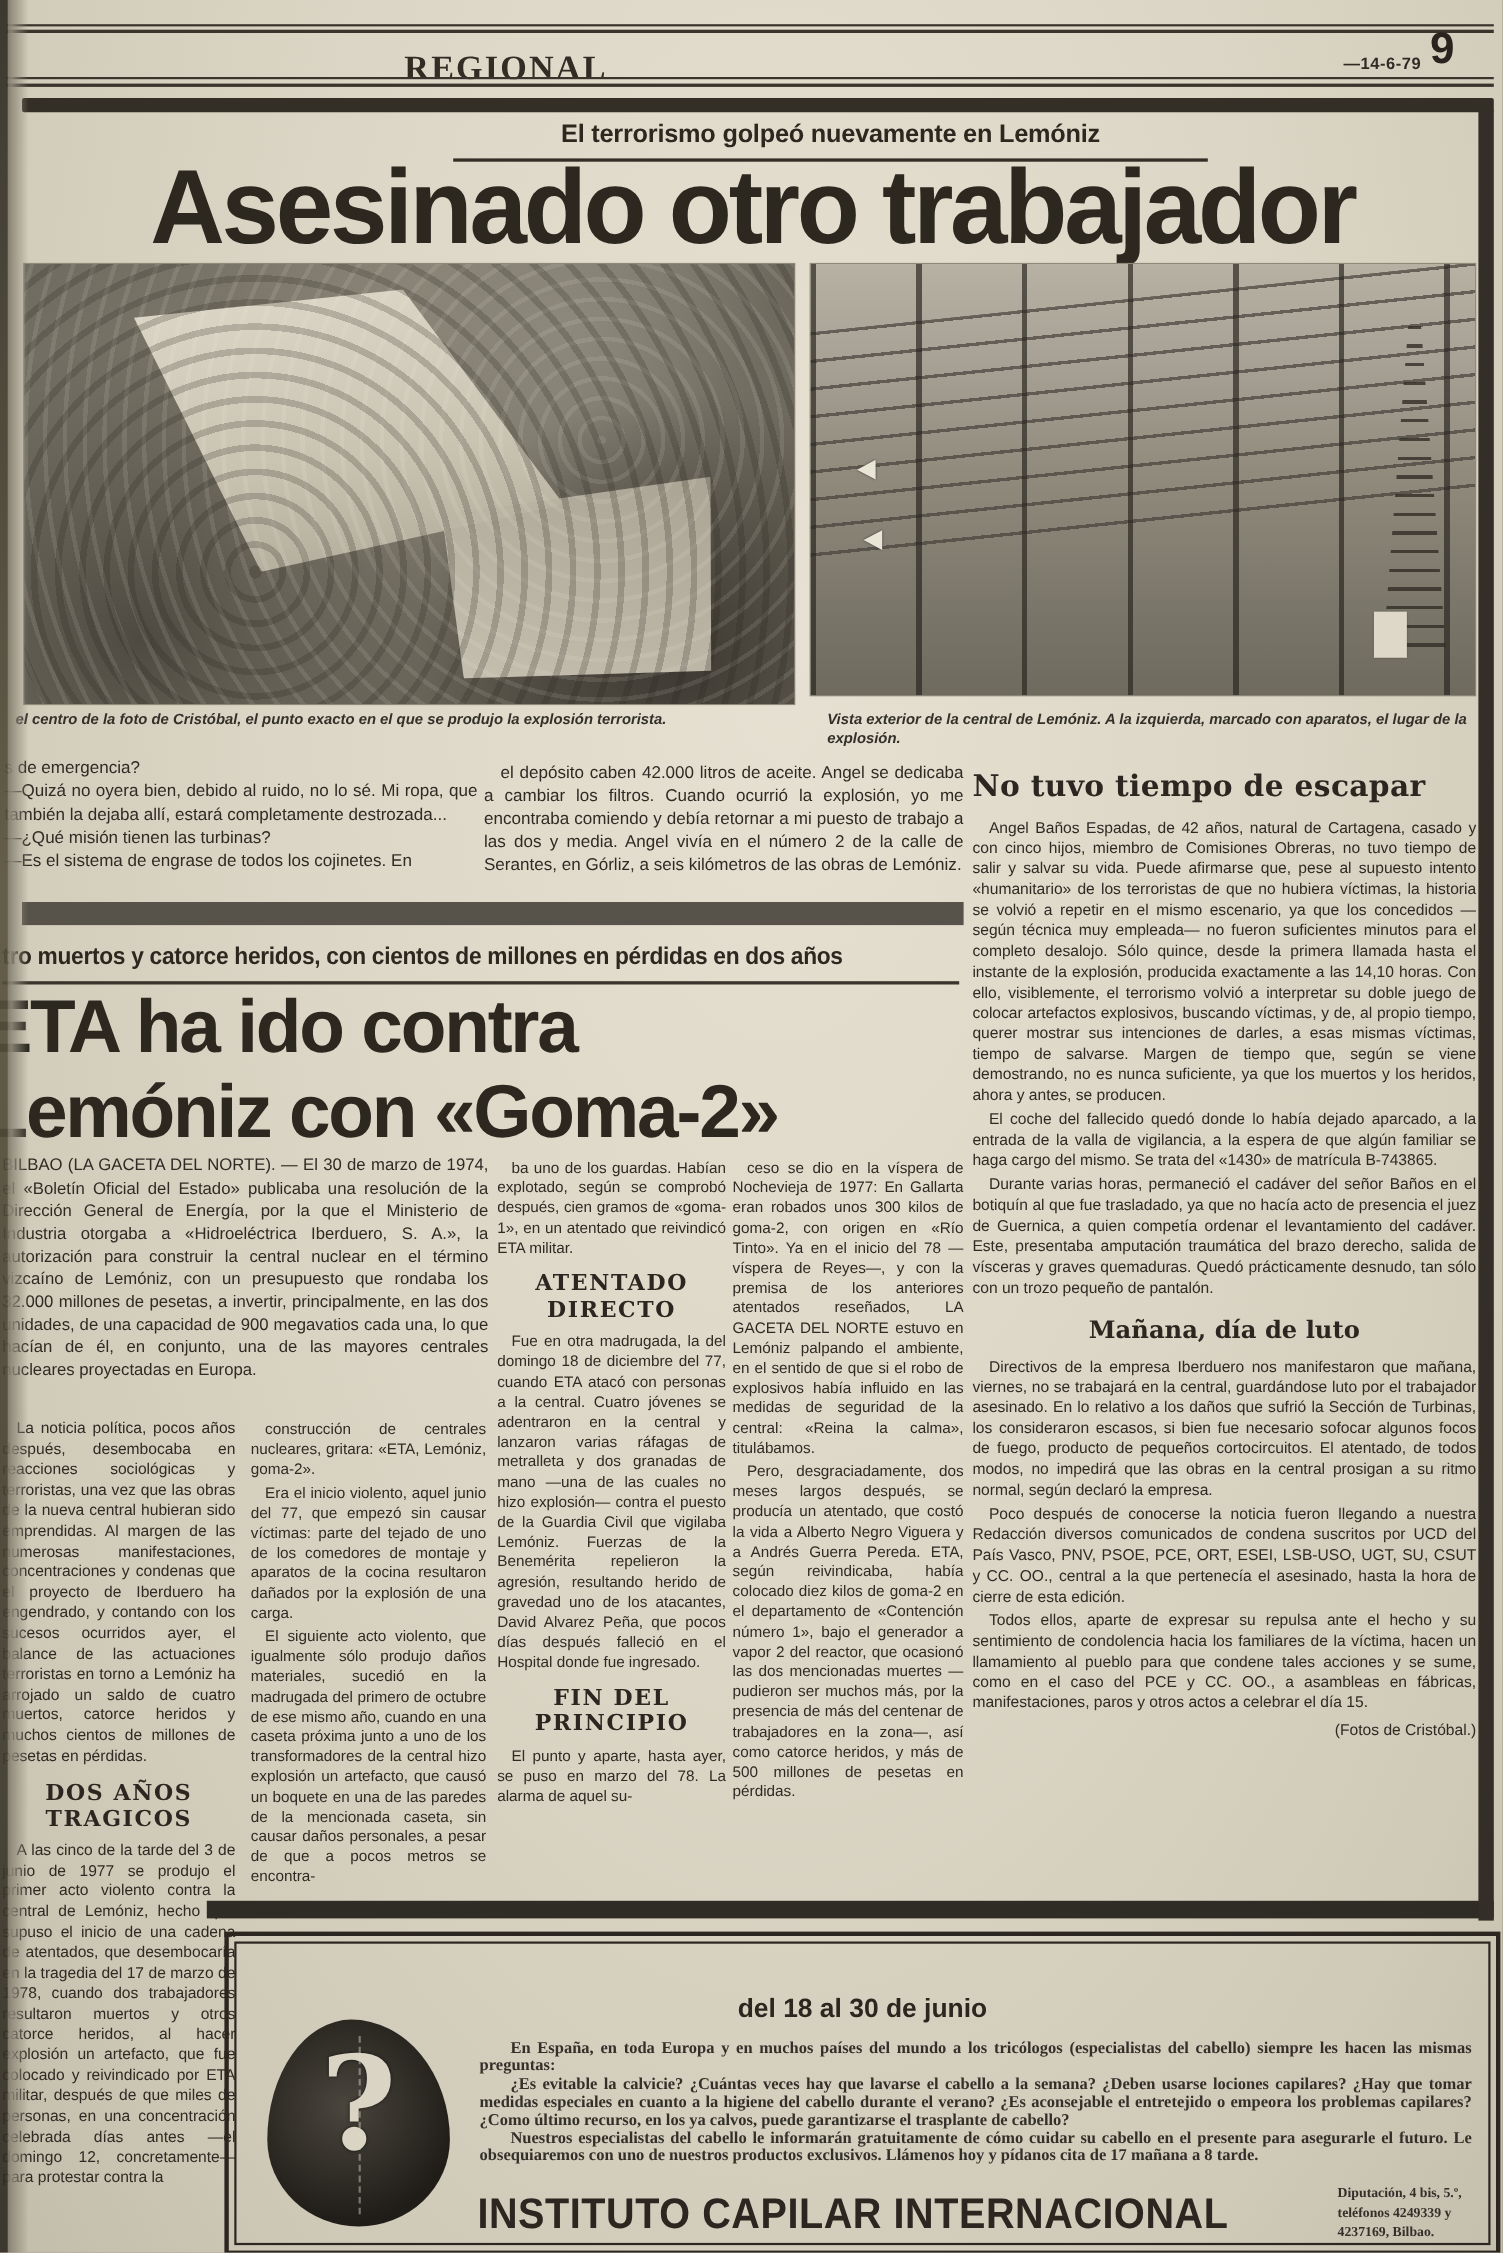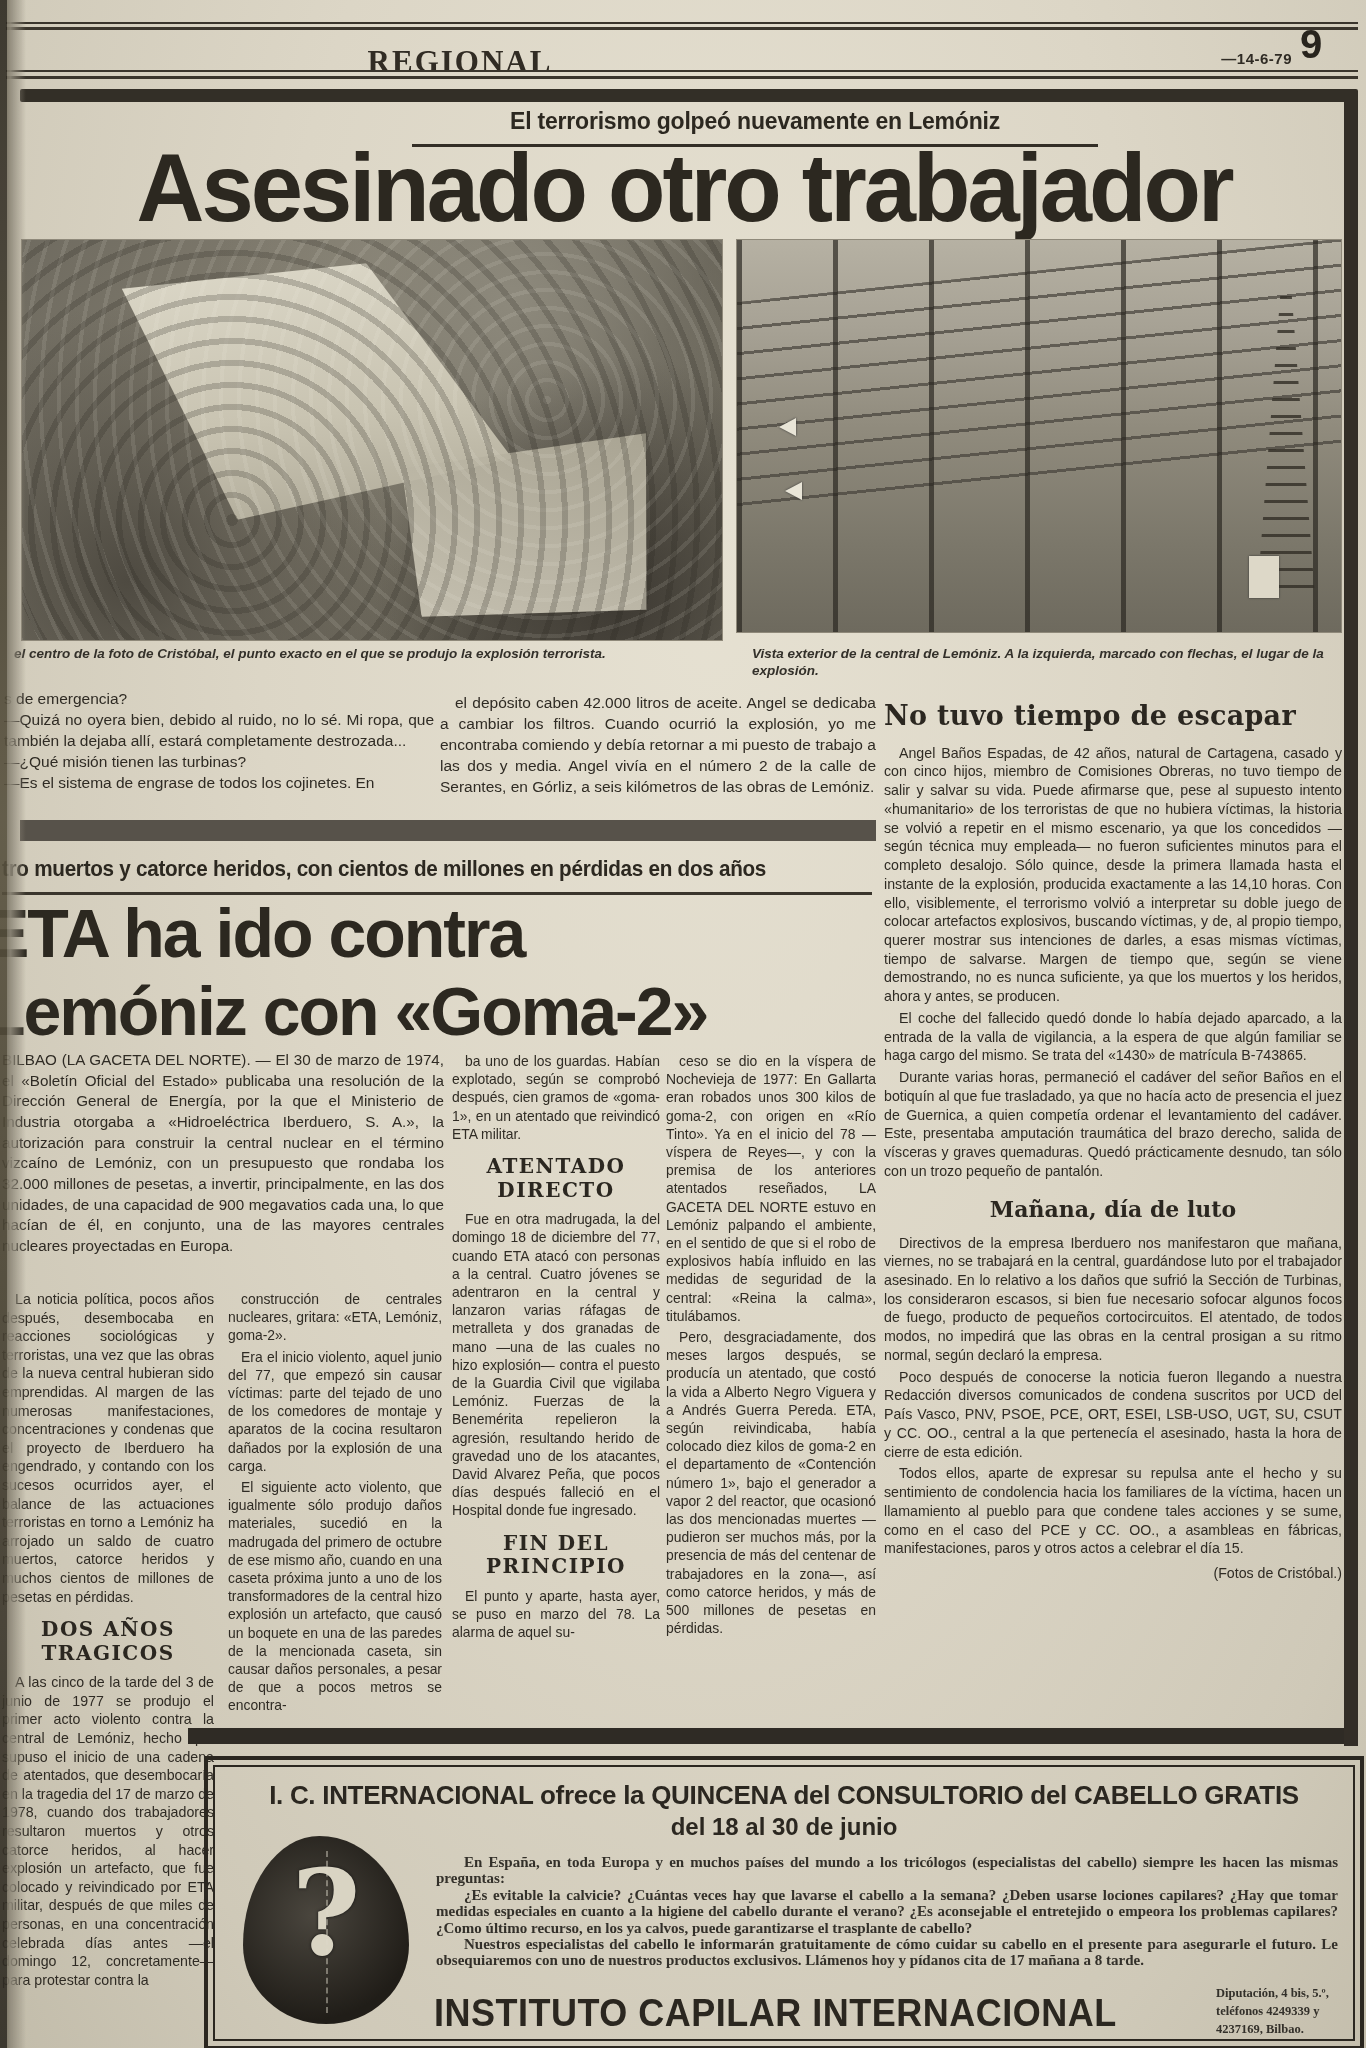--- a/index.html
+++ b/index.html
@@ -136,21 +136,21 @@
   <div class="photo photo-right">
     <div class="busbars"></div>
     <div class="poles"></div>
     <div class="pylon"></div>
     <div class="arrow" style="left:42px;top:178px;"></div>
     <div class="arrow" style="left:48px;top:242px;"></div>
     <div class="sign"></div>
   </div>
 
   <div class="caption" style="left:14px;top:646px;width:700px;">el centro de la foto de Cristóbal, el punto exacto en el que se produjo la explosión terrorista.</div>
-  <div class="caption" style="left:752px;top:646px;width:592px;">Vista exterior de la central de Lemóniz. A la izquierda, marcado con flechas, el lugar de la explosión.</div>
+  <div class="caption" style="left:752px;top:646px;width:592px;">Vista exterior de la central de Lemóniz. A la izquierda, marcado con aparatos, el lugar de la explosión.</div>
 
   <div class="qa bodytext">
       <p>s de emergencia?</p>
       <p>—Quizá no oyera bien, debido al ruido, no lo sé. Mi ropa, que también la dejaba allí, estará completamente destrozada...</p>
       <p>—¿Qué misión tienen las turbinas?</p>
       <p>—Es el sistema de engrase de todos los cojinetes. En</p>
     </div>
   <div class="midcol bodytext">
       <p>el depósito caben 42.000 litros de aceite. Angel se dedicaba a cambiar los filtros. Cuando ocurrió la explosión, yo me encontraba comiendo y debía retornar a mi puesto de trabajo a las dos y media. Angel vivía en el número 2 de la calle de Serantes, en Górliz, a seis kilómetros de las obras de Lemóniz.</p>
     </div>
@@ -211,21 +211,20 @@
   <div class="ncol" id="col4">
       <p>ceso se dio en la víspera de Nochevieja de 1977: En Gallarta eran robados unos 300 kilos de goma-2, con origen en «Río Tinto». Ya en el inicio del 78 —víspera de Reyes—, y con la premisa de los anteriores atentados reseñados, LA GACETA DEL NORTE estuvo en Lemóniz palpando el ambiente, en el sentido de que si el robo de explosivos había influido en las medidas de seguridad de la central: «Reina la calma», titulábamos.</p>
       <p>Pero, desgraciadamente, dos meses largos después, se producía un atentado, que costó la vida a Alberto Negro Viguera y a Andrés Guerra Pereda. ETA, según reivindicaba, había colocado diez kilos de goma-2 en el departamento de «Contención número 1», bajo el generador a vapor 2 del reactor, que ocasionó las dos mencionadas muertes —pudieron ser muchos más, por la presencia de más del centenar de trabajadores en la zona—, así como catorce heridos, y más de 500 millones de pesetas en pérdidas.</p>
     </div>
 
   <div class="bottom-bar"></div>
   <div class="right-bar"></div>
 
   <div class="ad-box">
     <div class="ad-inner"></div>
-    <div class="ad-head">I. C. INTERNACIONAL ofrece la QUINCENA del CONSULTORIO del CABELLO GRATIS</div>
     <div class="ad-head2">del 18 al 30 de junio</div>
     <div class="ad-graphic">
       <div class="ad-head-shape">
         <div class="ad-q">?</div>
       </div>
     </div>
     <div class="ad-body">
         <p>En España, en toda Europa y en muchos países del mundo a los tricólogos (especialistas del cabello) siempre les hacen las mismas preguntas:</p>
         <p>¿Es evitable la calvicie? ¿Cuántas veces hay que lavarse el cabello a la semana? ¿Deben usarse lociones capilares? ¿Hay que tomar medidas especiales en cuanto a la higiene del cabello durante el verano? ¿Es aconsejable el entretejido o empeora los problemas capilares? ¿Como último recurso, en los ya calvos, puede garantizarse el trasplante de cabello?</p>
         <p>Nuestros especialistas del cabello le informarán gratuitamente de cómo cuidar su cabello en el presente para asegurarle el futuro. Le obsequiaremos con uno de nuestros productos exclusivos. Llámenos hoy y pídanos cita de 17 mañana a 8 tarde.</p>

